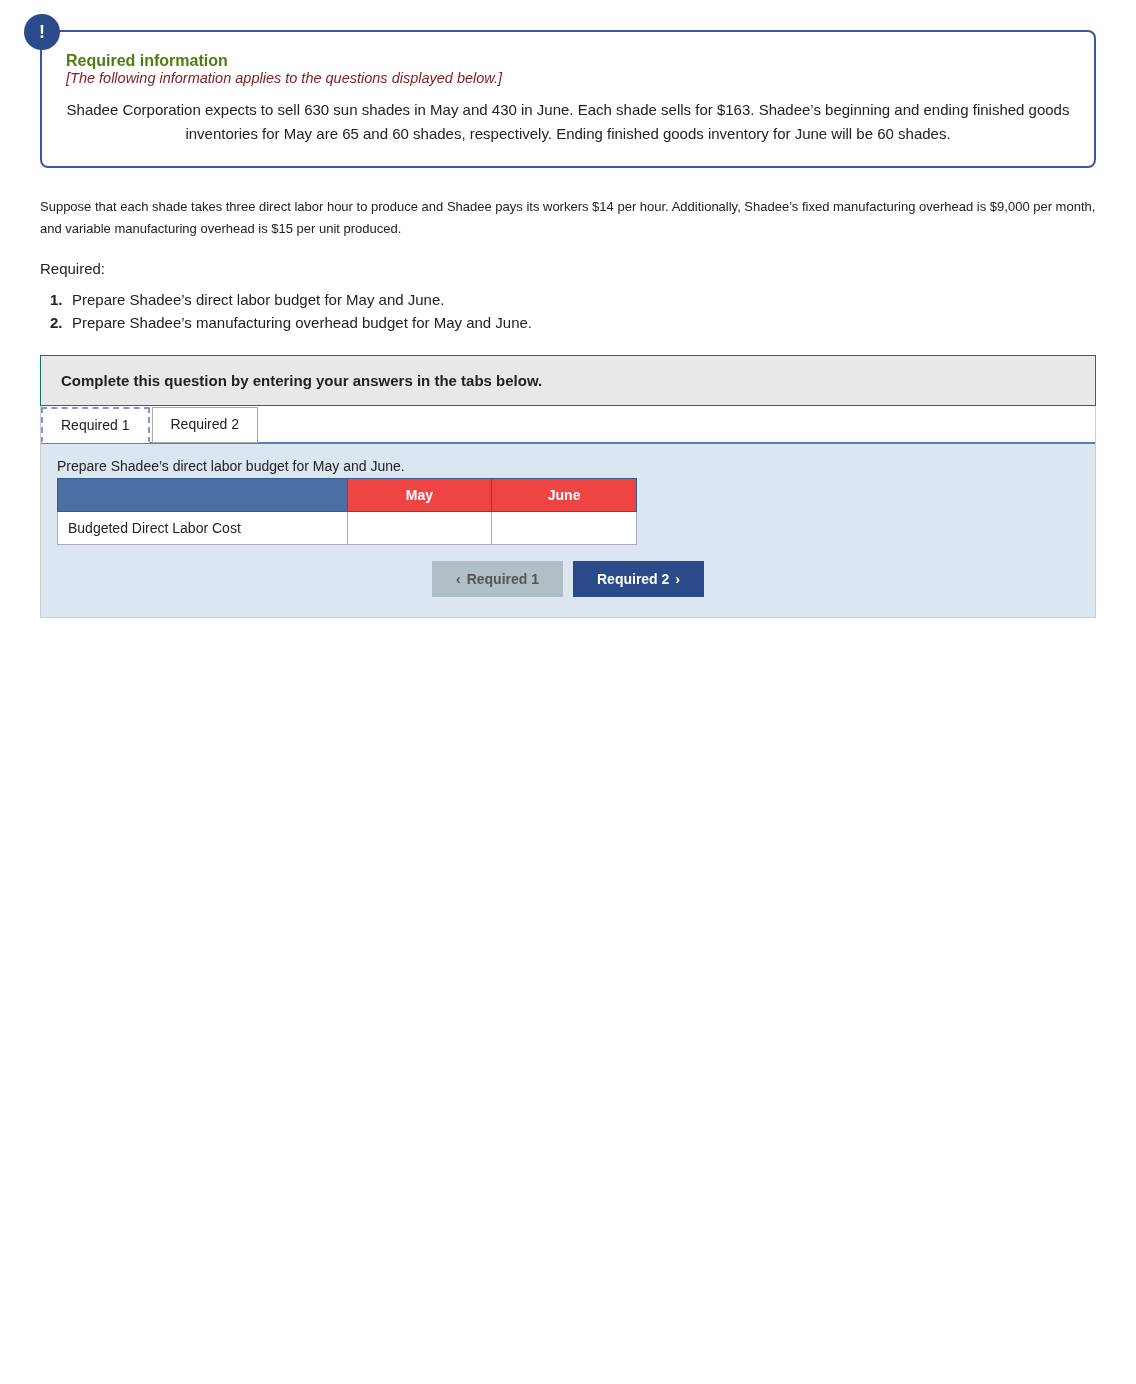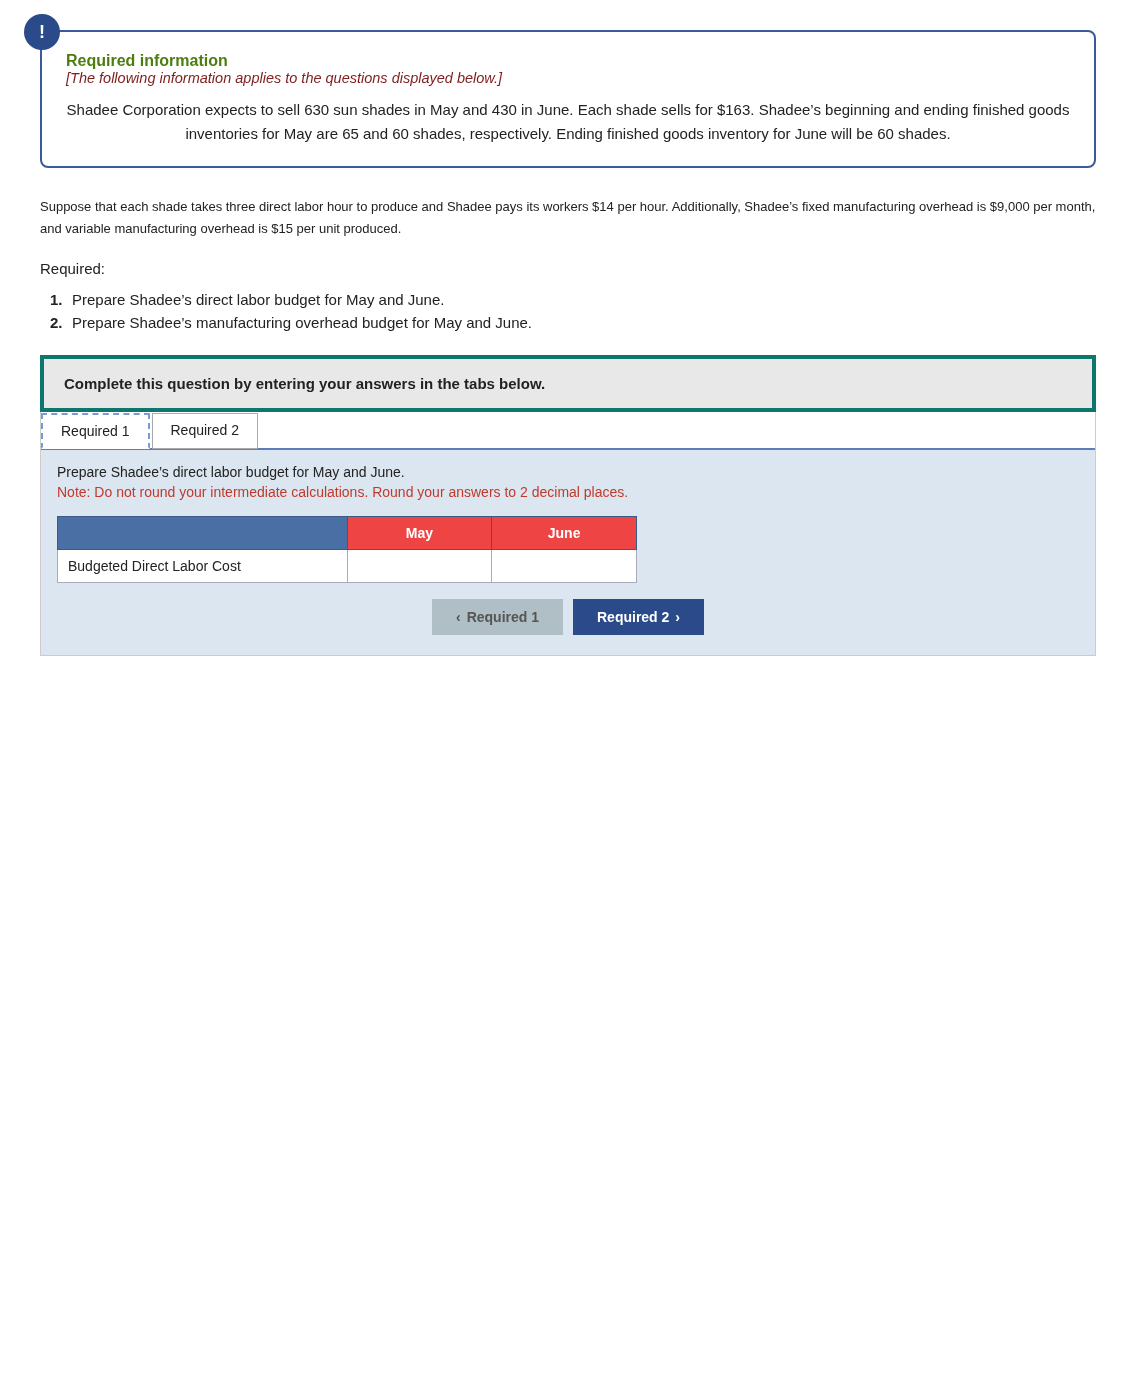--- a/index.html
+++ b/index.html
@@ -87,21 +87,21 @@
       gap: 6px;
     }
 
     .required-list li .num {
       font-weight: bold;
       min-width: 16px;
     }
 
     .complete-box {
       background: #e8e8e8;
-      border: 4px solid #0f766e;
+      border: 1px solid #0f766e;
       padding: 16px 20px;
       margin-bottom: 0;
     }
 
     .complete-box-title {
       font-weight: bold;
       font-size: 15px;
     }
 
     .tabs-area {
@@ -271,21 +271,20 @@
 </div>
 
 <div class="tabs-area">
   <div class="tabs-row">
     <div class="tab active">Required 1</div>
     <div class="tab">Required 2</div>
   </div>
 
   <div class="tab-content">
     <p class="tab-description">Prepare Shadee’s direct labor budget for May and June.</p>
-    <p class="tab-note">Note: Do not round your intermediate calculations. Round your answers to 2 decimal places.</p>
 
     <table class="budget-table">
       <thead>
         <tr>
           <th class="empty-header"></th>
           <th>May</th>
           <th>June</th>
         </tr>
       </thead>
       <tbody>

